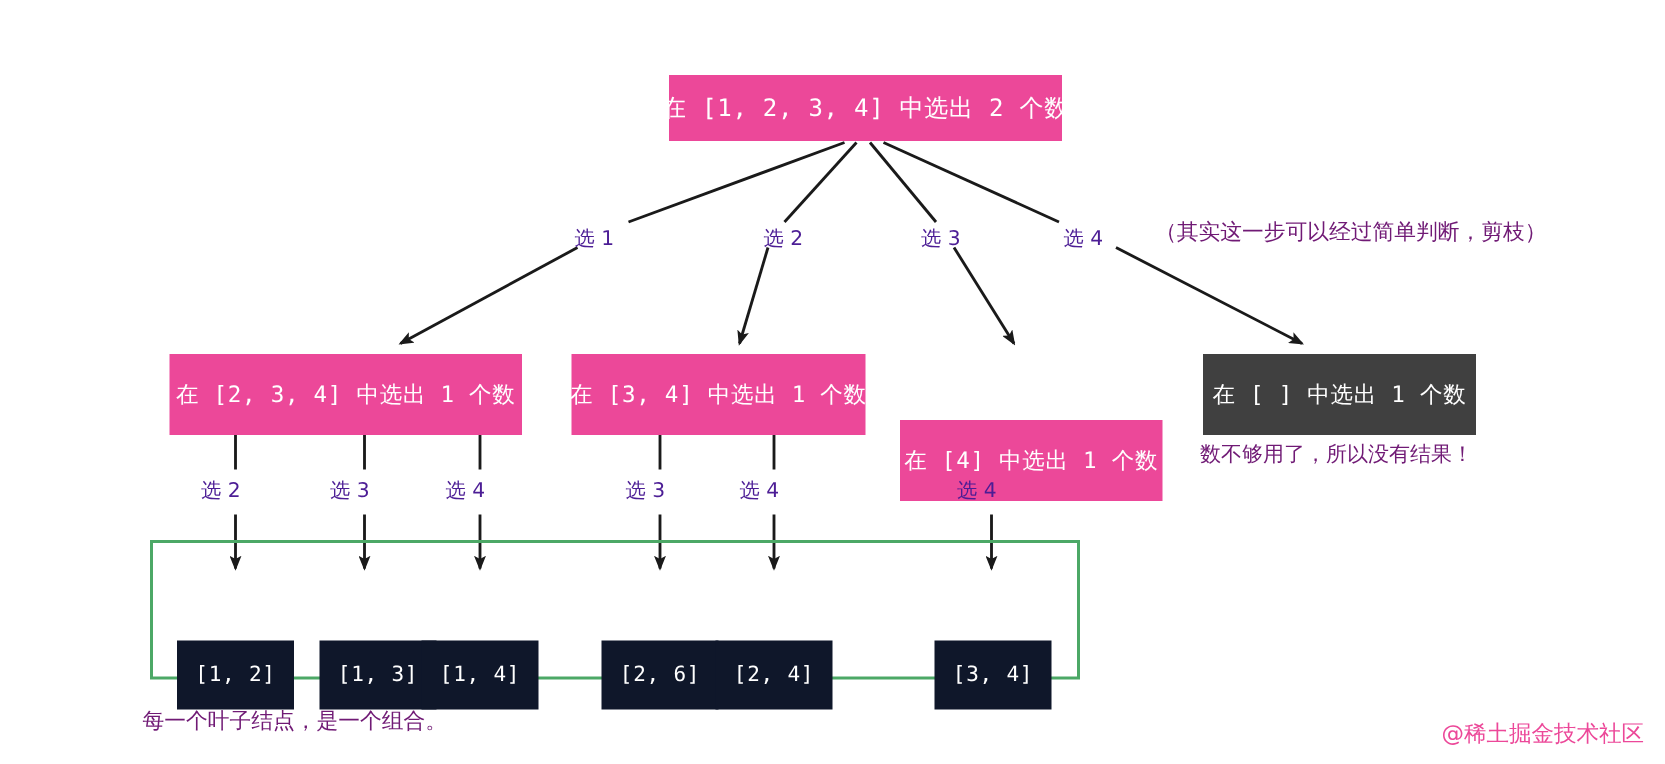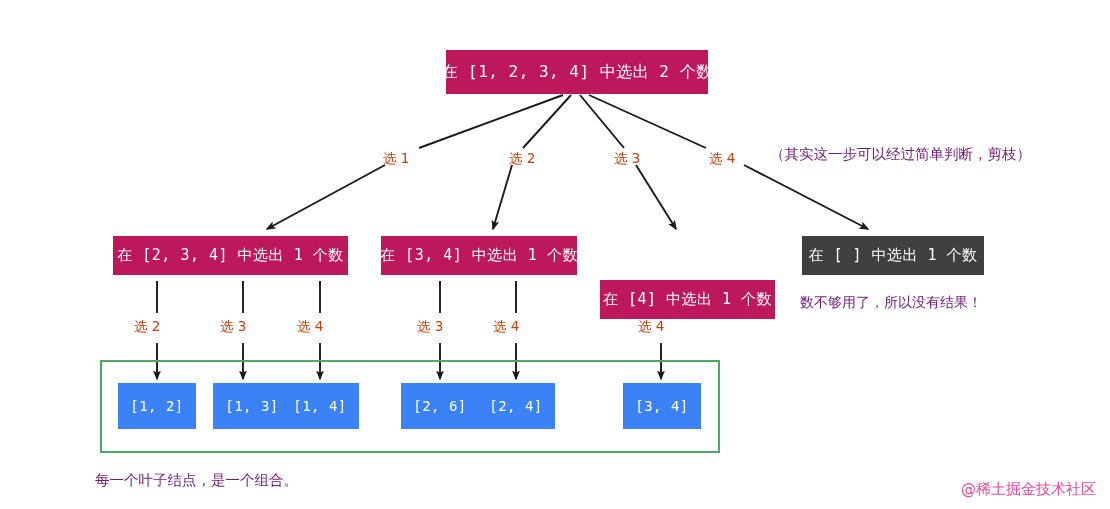--- a/index.html
+++ b/index.html
@@ -29,31 +29,31 @@
     position: absolute;
     display: flex;
     align-items: center;
     justify-content: center;
     box-sizing: border-box;
     color: #ffffff;
     font-family: "DejaVu Sans Mono", "Liberation Mono", monospace;
     letter-spacing: 0.5px;
     white-space: nowrap;
   }
-  .node-blue { background: #be185d; }
+  .node-blue { background: #ec4899; }
   .node-red  { background: #404040; }
-  .node-green{ background: #3b82f6; }
+  .node-green{ background: #0f172a; margin-top: 44px; }
 
   .node-root {
     left: 446px; top: 50px;
     width: 262px; height: 44px;
     font-size: 16px;
   }
   .node-l2 {
-    height: 39px;
+    height: 54px;
     font-size: 15px;
     top: 236px;
   }
   .n2a { left: 113px; width: 235px; }
   .n2b { left: 381px; width: 196px; }
   .n2c { left: 600px; width: 175px; margin-top: 44px; }
   .n2d { left: 802px; width: 182px; }
 
   .leaf {
     height: 46px;
@@ -73,21 +73,21 @@
     left: 100px;
     top: 360px;
     width: 620px;
     height: 93px;
     border: 2.5px solid #4ca866;
     box-sizing: border-box;
   }
 
   .lbl {
     position: absolute;
-    color: #c2410c;
+    color: #4c1d95;
     font-size: 13.5px;
     font-family: "DejaVu Sans", "Liberation Sans", sans-serif;
     white-space: nowrap;
   }
   .note {
     position: absolute;
     color: #701a75;
     font-size: 14.5px;
     font-family: "DejaVu Sans", "Liberation Sans", sans-serif;
     white-space: nowrap;

